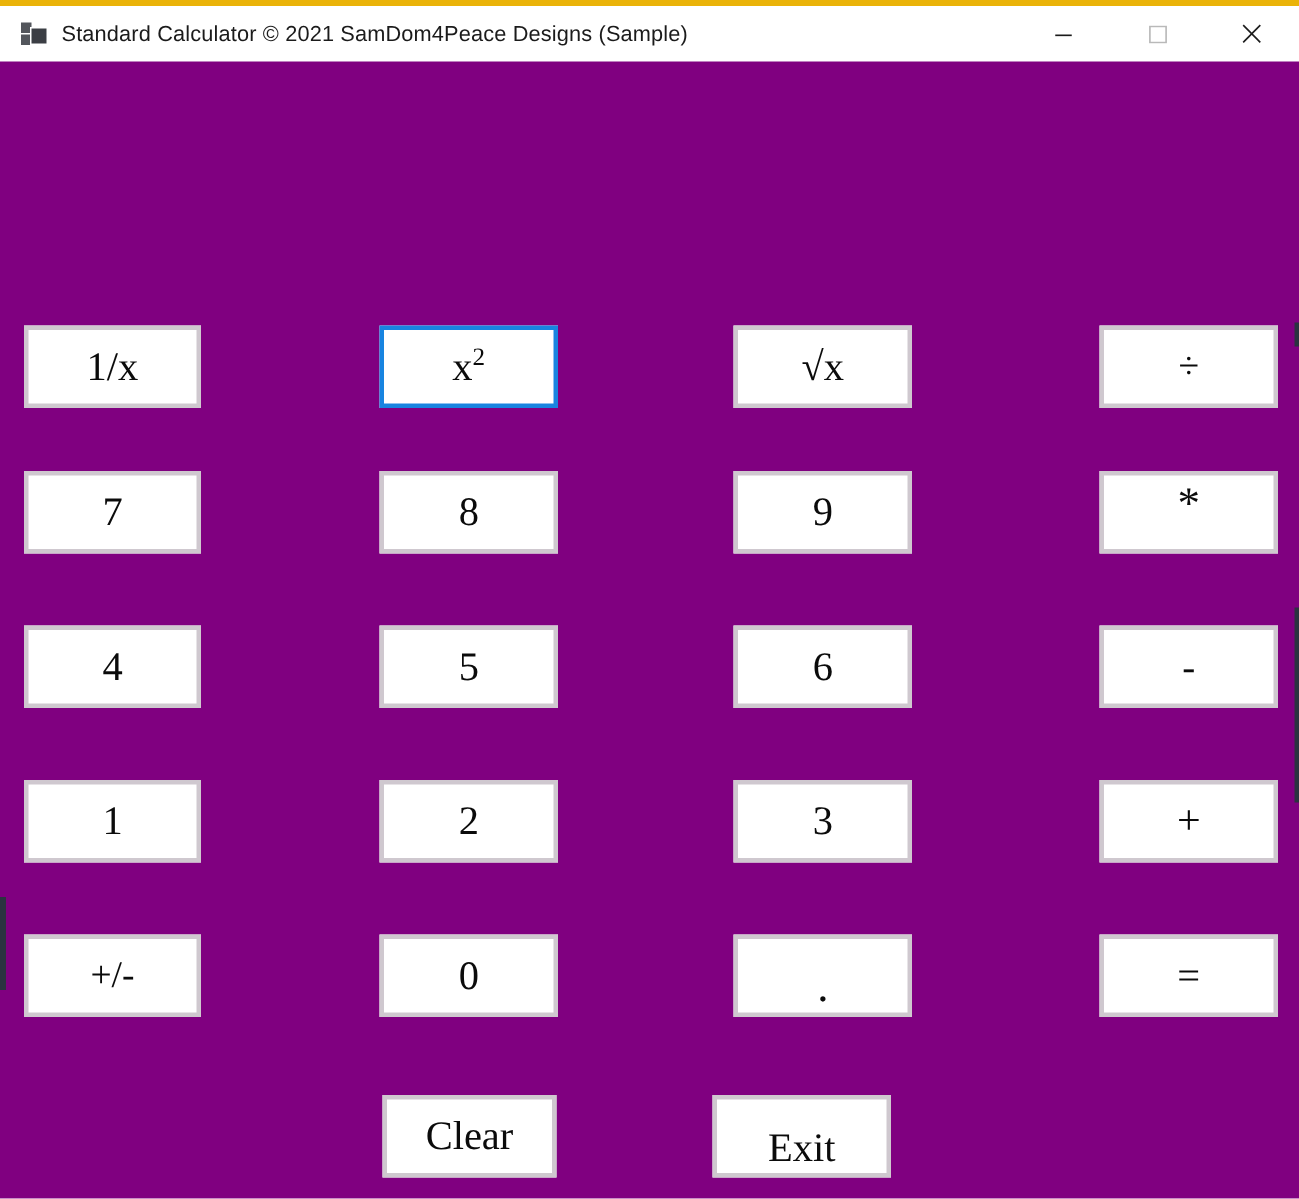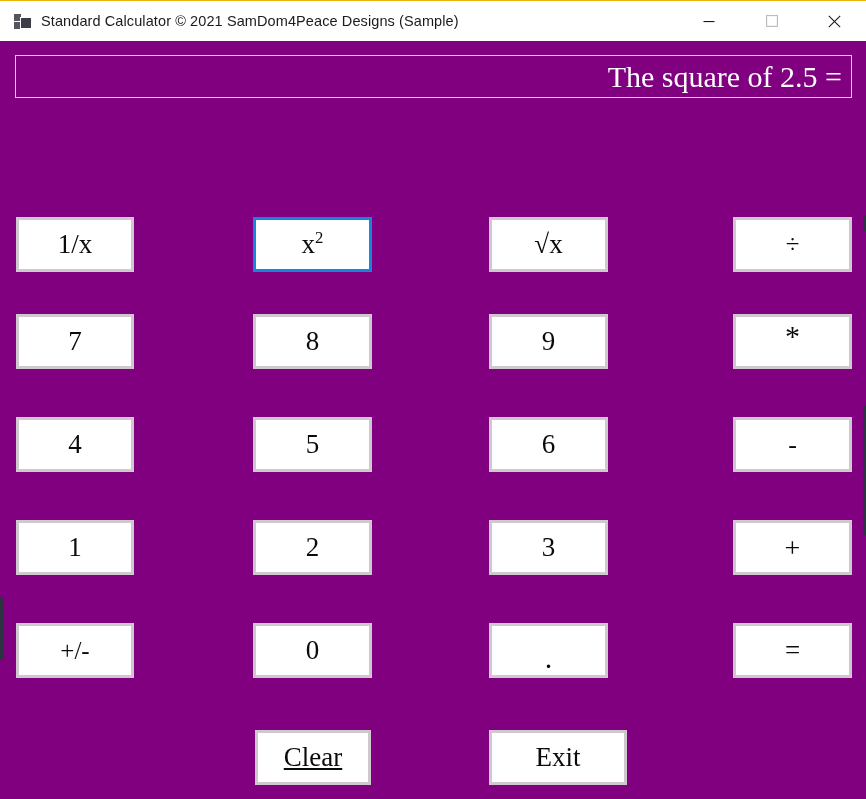--- a/index.html
+++ b/index.html
@@ -20,21 +20,21 @@
     box-sizing: border-box;
   }
 
   
   #title-bar {
     position: absolute;
     left: 0; top: 0;
     width: 866px;
     height: 41px;
     background: #ffffff;
-    border-top: 1px solid #eab308;
+    border-top: 4px solid #eab308;
     box-sizing: border-box;
     display: flex;
     align-items: center;
   }
   #title-bar-left {
     display: flex;
     align-items: center;
     flex: 1 1 auto;
     min-width: 0;
     padding-left: 14px;
@@ -221,23 +221,20 @@
       </button>
       <button class="win-btn">
         <svg width="13" height="13" viewBox="0 0 13 13" aria-hidden="true">
           <line x1="0.8" y1="0.8" x2="12.2" y2="12.2" stroke="#1b1b1b" stroke-width="1.1"></line>
           <line x1="12.2" y1="0.8" x2="0.8" y2="12.2" stroke="#1b1b1b" stroke-width="1.1"></line>
         </svg>
       </button>
     </div>
   </div>
 
-  <div id="expression-label">
-    <span id="expression-text">The square of 2.5 =</span>
-  </div>
 
 
   <div id="keypad">
       <button class="calc-btn" style="left: 16px; top: 217px; width: 118px; height: 55px;">
         <span class="btn-label">1/x</span>
       </button>
       <button class="calc-btn focused" style="left: 253px; top: 217px; width: 119px; height: 55px; justify-content: center;">
         <span class="btn-label">x<sup>2</sup></span>
       </button>
       <button class="calc-btn" style="left: 489px; top: 217px; width: 119px; height: 55px;">
@@ -287,24 +284,24 @@
       </button>
       <button class="calc-btn" style="left: 253px; top: 623px; width: 119px; height: 55px;">
         <span class="btn-label">0</span>
       </button>
       <button class="calc-btn" style="left: 489px; top: 623px; width: 119px; height: 55px;">
         <span class="btn-label op-dot">.</span>
       </button>
       <button class="calc-btn" style="left: 733px; top: 623px; width: 119px; height: 55px;">
         <span class="btn-label op-eq">=</span>
       </button>
-      <button class="calc-btn" style="left: 255px; top: 730px; width: 116px; height: 55px; text-decoration: underline;">
+      <button class="calc-btn" style="left: 255px; top: 730px; width: 116px; height: 55px;">
         <span class="btn-label wordbtn">Clear</span>
       </button>
-      <button class="calc-btn" style="left: 489px; top: 730px; width: 138px; height: 55px;">
+      <button class="calc-btn" style="left: 475px; top: 730px; width: 119px; height: 55px; align-items: flex-end;">
         <span class="btn-label wordbtn">Exit</span>
       </button>
     </div>
 
   <div class="edge-artifact" style="left:0; top:598px; width:4px; height:62px;"></div>
   <div class="edge-artifact" style="left:863px; top:405px; width:3px; height:130px;"></div>
   <div class="edge-artifact" style="left:863px; top:215px; width:3px; height:16px;"></div>
 </div>
 
 </body></html>

